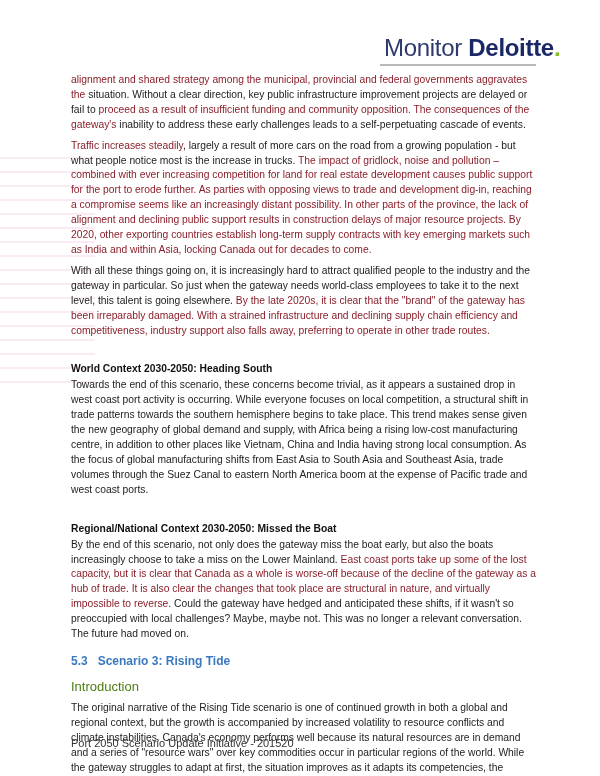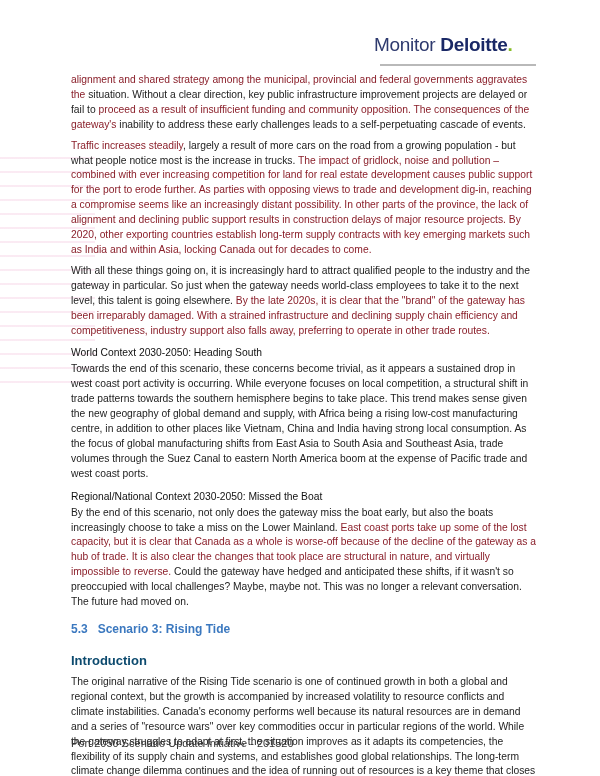--- a/index.html
+++ b/index.html
@@ -1,41 +1,41 @@
 <!DOCTYPE html>
 <html><head>
 <meta charset="utf-8">
 <style>
   html, body { margin: 0; padding: 0; }
   body {
     width: 600px; height: 776px; background: #ffffff; position: relative; overflow: hidden;
     font-family: "Liberation Sans", sans-serif; color: #222;
   }
   .logo {
-    position: absolute; top: 34px; left: 374px; font-size: 19px; letter-spacing: -0.3px;
+    position: absolute; top: 34px; left: 384px; font-size: 24px; letter-spacing: -0.3px;
     white-space: nowrap;
   }
   .logo .monitor { color: #2e3a6e; font-weight: normal; }
   .logo .deloitte { color: #1a2866; font-weight: bold; }
   .logo .dot { color: #86bc25; font-weight: bold; }
   .header-rule {
     position: absolute; top: 64px; left: 380px; width: 156px; height: 2px; background: #b9b9b9;
   }
   .content {
     position: absolute; top: 73px; left: 71px; width: 465px;
     font-size: 10.3px; line-height: 14.9px;
   }
   p { margin: 0 0 6px 0; }
   .hl { color: #8a1f2a; }
-  h4 { margin: 8px 0 2px 0; font-size: 10.3px; font-weight: normal; color: #111; line-height: 14px; }
+  h4 { margin: 24px 0 2px 0; font-size: 10.3px; font-weight: bold; color: #111; line-height: 14px; }
   h2 {
     margin: 8px 0 2px 0; font-size: 12px; font-weight: bold; color: #3b78bf; line-height: 22px;
   }
   h2 .num { margin-right: 10px; }
-  h3 { margin: 12px 0 5px 0; font-size: 13px; font-weight: bold; color: #0c4a6e; line-height: 18px; }
+  h3 { margin: 6px 0 5px 0; font-size: 13px; font-weight: normal; color: #4d7c0f; line-height: 18px; }
   .footer {
     position: absolute; top: 737px; left: 71px; width: 465px; font-size: 11px; color: #333;
     display: flex; justify-content: flex-start;
   }
   .ghost {
     position: absolute; left: 0; top: 150px; width: 95px; height: 240px; opacity: 0.35;
     background: repeating-linear-gradient(180deg, transparent 0 7px, #f3c4dd 7px 9px, transparent 9px 14px);
   }
 </style>
 </head>

